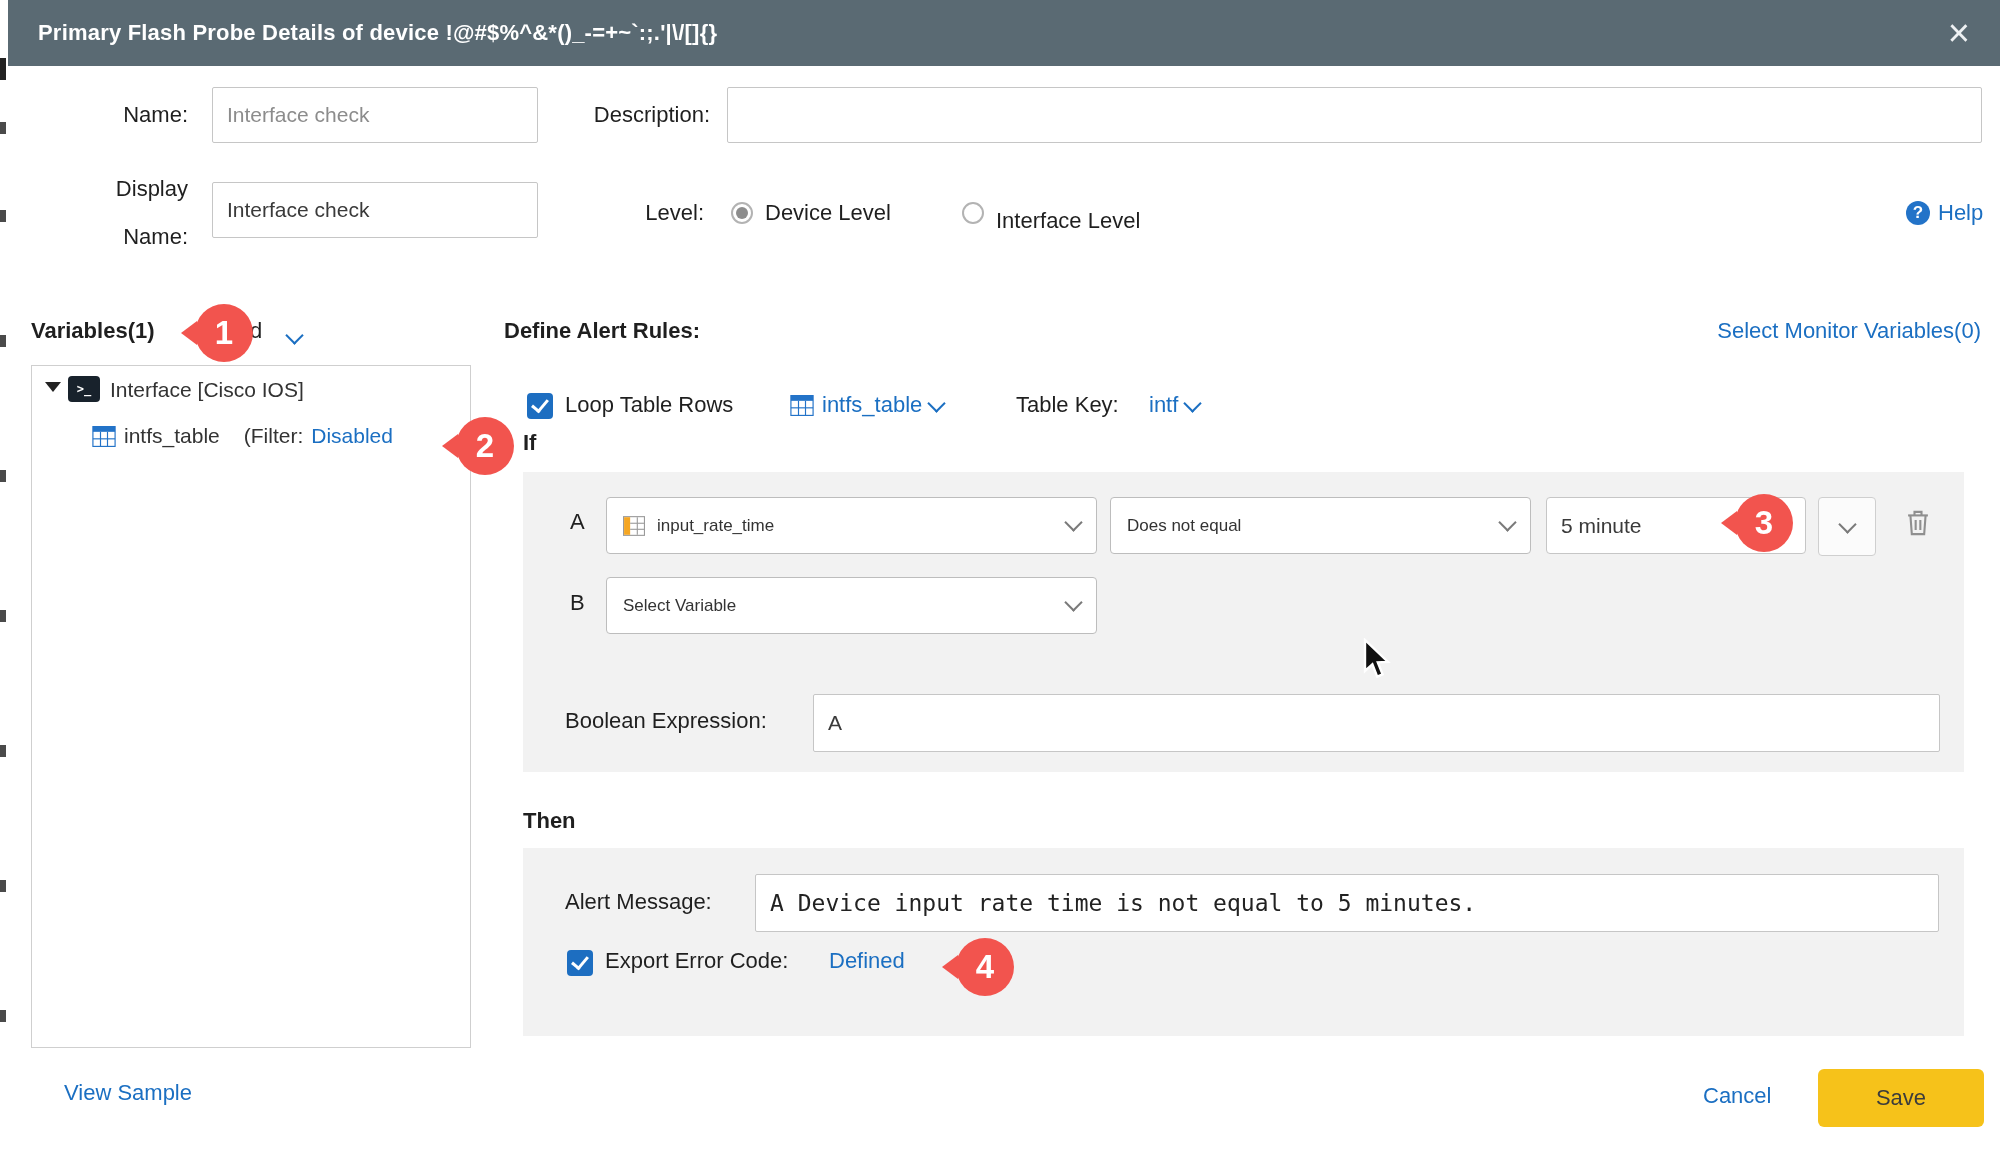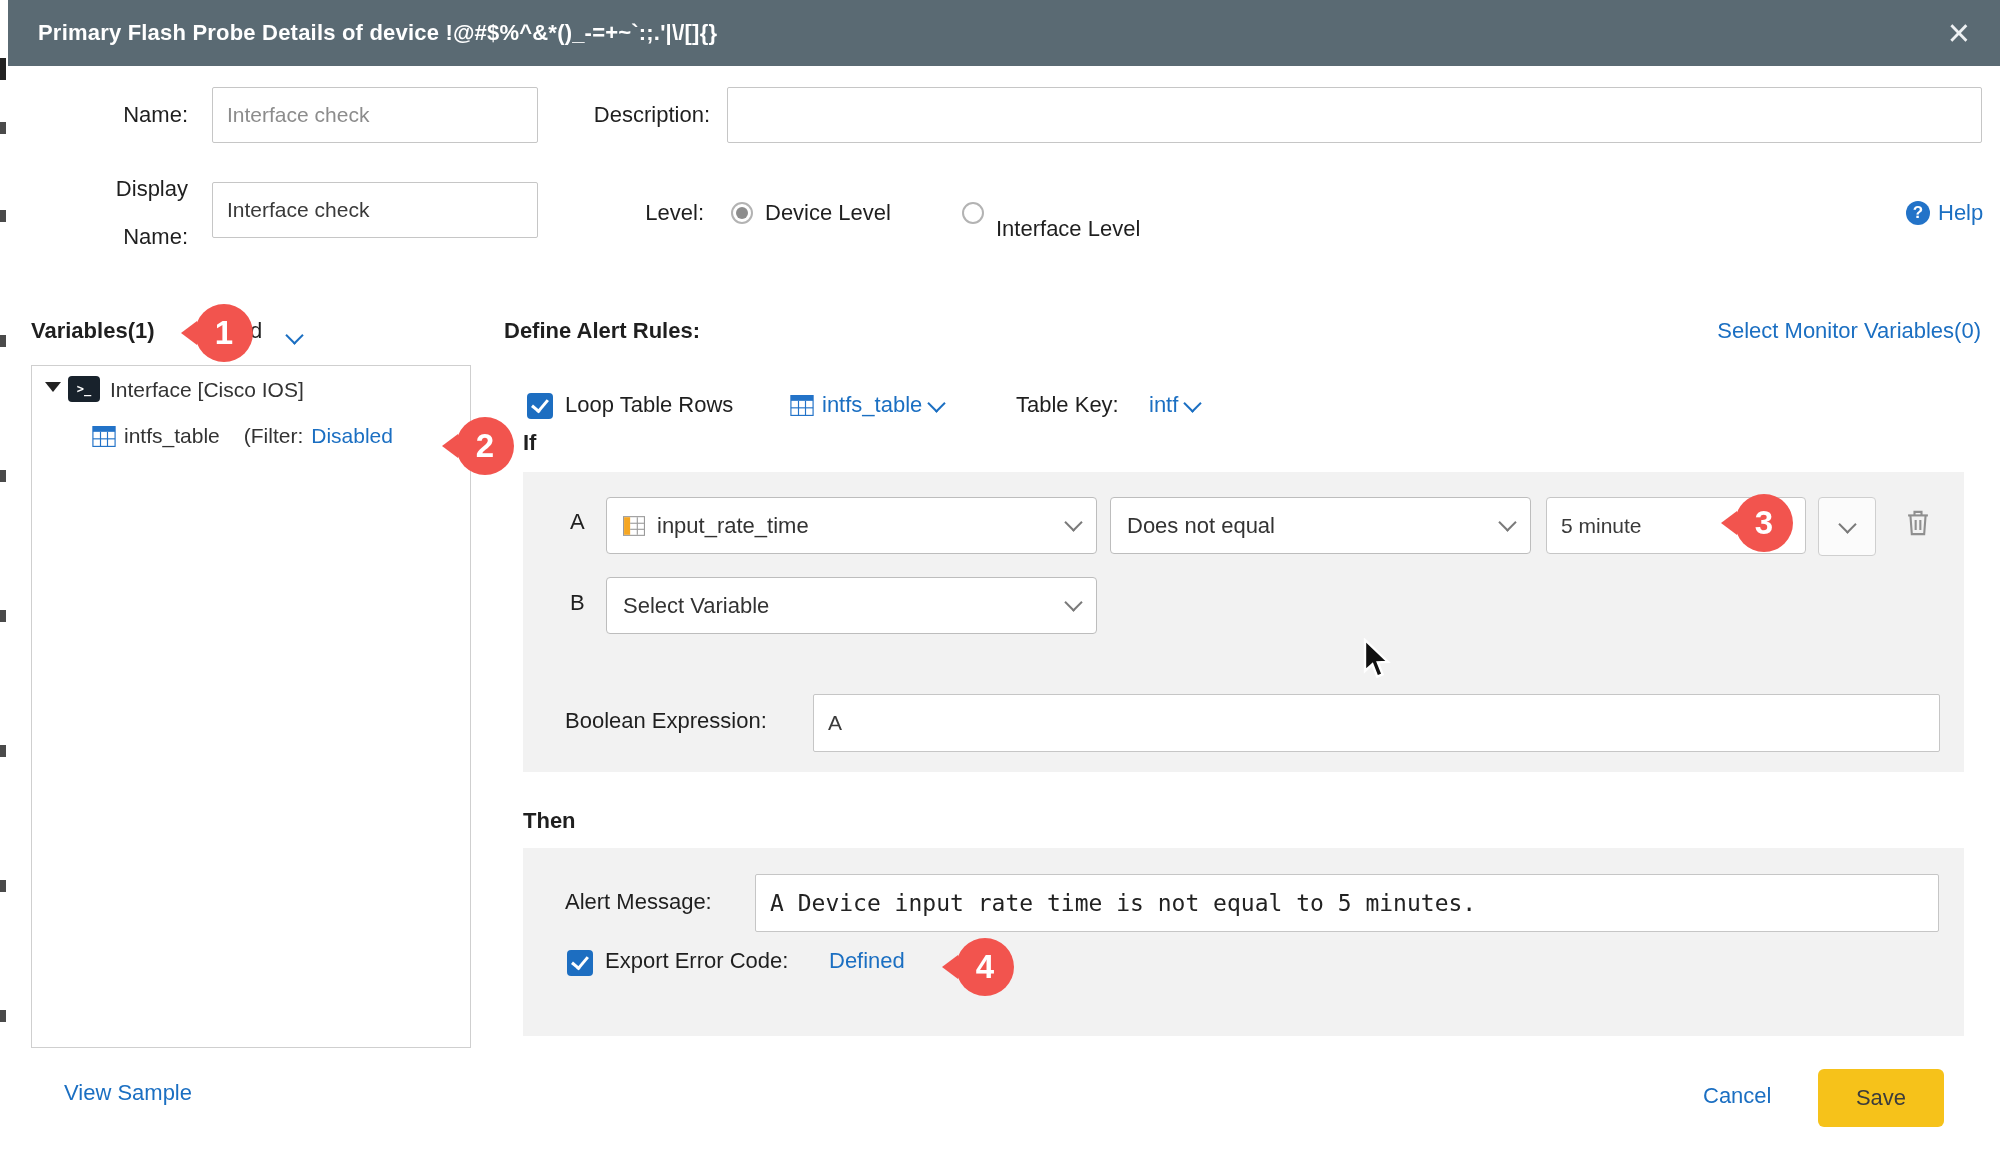--- a/index.html
+++ b/index.html
@@ -35,21 +35,21 @@
     position:absolute; border:1px solid #c6c6c6; background:#fff;
     font-family:"Liberation Sans", sans-serif; font-size:21px; color:#3a3a3a;
     padding:0 14px; box-sizing:border-box; border-radius:2px; outline:none;
   }
   .inp.dim { color:#8c8c8c; }
   .inp.mono { font-family:"DejaVu Sans Mono", monospace; font-size:23px; color:#222; }
 
   .dd {
     position:absolute; border:1px solid #bdbdbd; background:#fff; border-radius:4px;
     display:flex; align-items:center; gap:12px; padding:0 16px; box-sizing:border-box;
-    font-size:22px; color:#333; white-space:nowrap;
+    font-size:17px; color:#333; white-space:nowrap;
   }
   .chev {
     width:11px; height:11px; border-right:2px solid #7a7a7a; border-bottom:2px solid #7a7a7a;
     transform:rotate(45deg); display:inline-block;
   }
   .dd .chev { margin-left:auto; margin-top:-6px; }
   .chev.blue { border-color:#1b6fc2; position:absolute; }
 
   .cb { position:absolute; width:26px; height:26px; background:#1d6ec1; border-radius:4px; }
   .cb::after {
@@ -131,21 +131,21 @@
   <div class="lbl" style="left:40px;top:165px;width:148px;text-align:right;line-height:48px;">
     <span>Display</span><br>
     <span>Name:</span>
   </div>
   <input class="inp" style="left: 212px; top: 182px; width: 326px; height: 56px;" value="Interface check">
 
   <div class="lbl" style="left:594px;top:200px;width:110px;text-align:right;">Level:</div>
   <div class="radio on" style="left:731px;top:202px;"></div>
   <div class="lbl" style="left:765px;top:200px;">Device Level</div>
   <div class="radio" style="left:962px;top:202px;"></div>
-  <div class="lbl" style="left:996px;top:216px;">Interface Level</div>
+  <div class="lbl" style="left:996px;top:208px;">Interface Level</div>
 
   <div>
     <div class="help-ic" style="left:1906px;top:201px;">?</div>
     <div class="lbl link" style="left:1938px;top:200px;">Help</div>
   </div>
 
   <div class="lbl bold" style="left:31px;top:318px;">Variables(1)</div>
   <div class="lbl" style="left:250px;top:318px;">d</div>
   <span class="chev blue" style="left:288px;top:329px;"></span>
 
@@ -241,21 +241,21 @@
 
   <div class="lbl" style="left:565px;top:889px;">Alert Message:</div>
   <input class="inp mono" style="left: 755px; top: 874px; width: 1184px; height: 58px;" value="A Device input rate time is not equal to 5 minutes.">
 
   <div class="cb" style="left:567px;top:950px;"></div>
   <div class="lbl" style="left:605px;top:948px;">Export Error Code:</div>
   <div class="lbl link" style="left:829px;top:948px;">Defined</div>
 
   <div class="lbl link" style="left:31px;top:1080px;margin-left:33px;">View Sample</div>
   <div class="lbl link" style="left:1703px;top:1083px;">Cancel</div>
-  <button class="save-btn" style="left:1818px;top:1069px;width:126px;height:58px;">Save</button>
+  <button class="save-btn" style="left:1818px;top:1069px;width:166px;height:58px;">Save</button>
 
   <div class="badge" style="left:195px;top:304px;">1</div>
   <div class="badge" style="left:456px;top:417px;">2</div>
   <div class="badge" style="left:1735px;top:494px;">3</div>
   <div class="badge" style="left:956px;top:938px;">4</div>
 
   <svg class="cursor" style="left:1362px;top:638px;" width="30" height="42" viewBox="0 0 15 21">
     <path d="M1.5 1 L1.5 16.5 L5.2 13.2 L7.6 19.3 L10.3 18.2 L7.9 12.2 L13 12 Z" fill="#111" stroke="#fff" stroke-width="1.2"></path>
   </svg>
 

